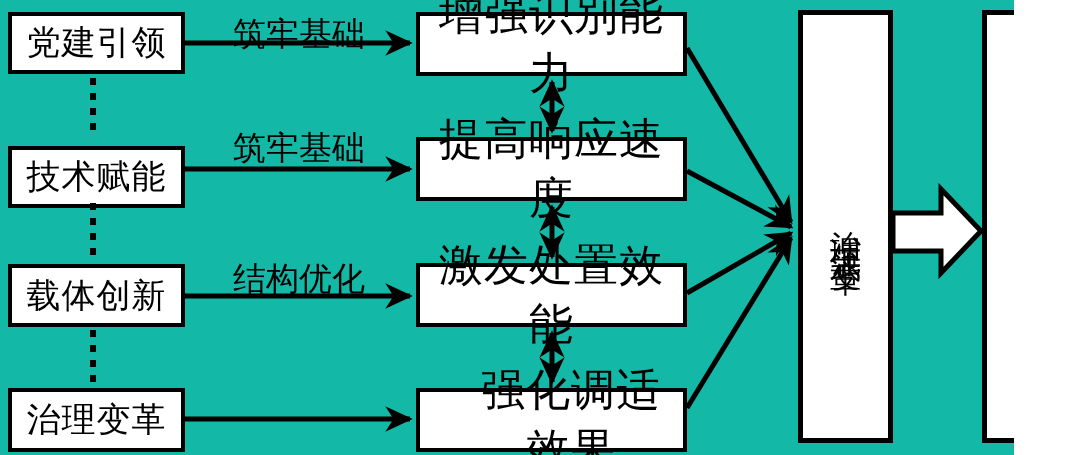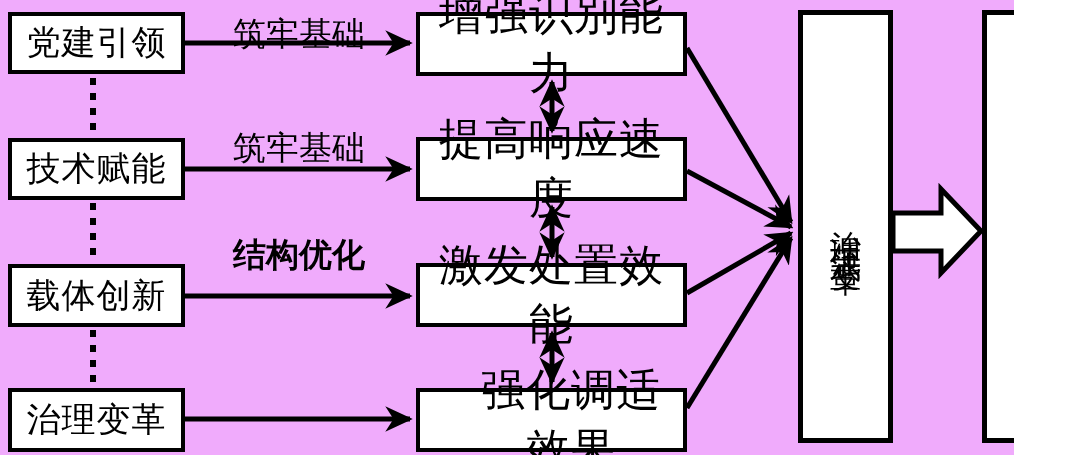--- a/index.html
+++ b/index.html
@@ -5,21 +5,21 @@
   * { margin: 0; padding: 0; box-sizing: border-box; }
   html, body { background: #ffffff; }
   body {
     font-family: "Liberation Serif", "DejaVu Serif", serif;
     color: #000000;
   }
   .canvas {
     position: relative;
     width: 1014px;
     height: 455px;
-    background: #f0abfc;
+    background: #14b8a6;
     overflow: hidden;
   }
   .box {
     position: absolute;
     background: #ffffff;
     border: 4px solid #000000;
     display: flex;
     align-items: center;
     justify-content: center;
     text-align: center;
@@ -71,33 +71,33 @@
   .connector-layer .stroke { stroke: #000000; fill: none; }
 </style>
 </head>
 <body>
 
 <div class="canvas">
 
   <div class="box left-box" style="top:12px;height:62px;">
     <span>党建引领</span>
   </div>
-  <div class="box left-box" style="top:138px;height:62px;">
+  <div class="box left-box" style="top:146px;height:62px;">
     <span>技术赋能</span>
   </div>
   <div class="box left-box" style="top:264px;height:63px;">
     <span>载体创新</span>
   </div>
   <div class="box left-box" style="top:388px;height:64px;">
     <span>治理变革</span>
   </div>
 
   <div class="arrow-label" style="top:17px;">筑牢基础</div>
   <div class="arrow-label" style="top:131px;">筑牢基础</div>
-  <div class="arrow-label" style="top:238px;font-weight:bold;">结构优化</div>
+  <div class="arrow-label" style="top:262px;">结构优化</div>
 
   <div class="box mid-box" style="top:12px;height:64px;">
     <span>增强识别能力</span>
   </div>
   <div class="box mid-box" style="top:137px;height:64px;">
     <span>提高响应速度</span>
   </div>
   <div class="box mid-box" style="top:263px;height:64px;">
     <span>激发处置效能</span>
   </div>

